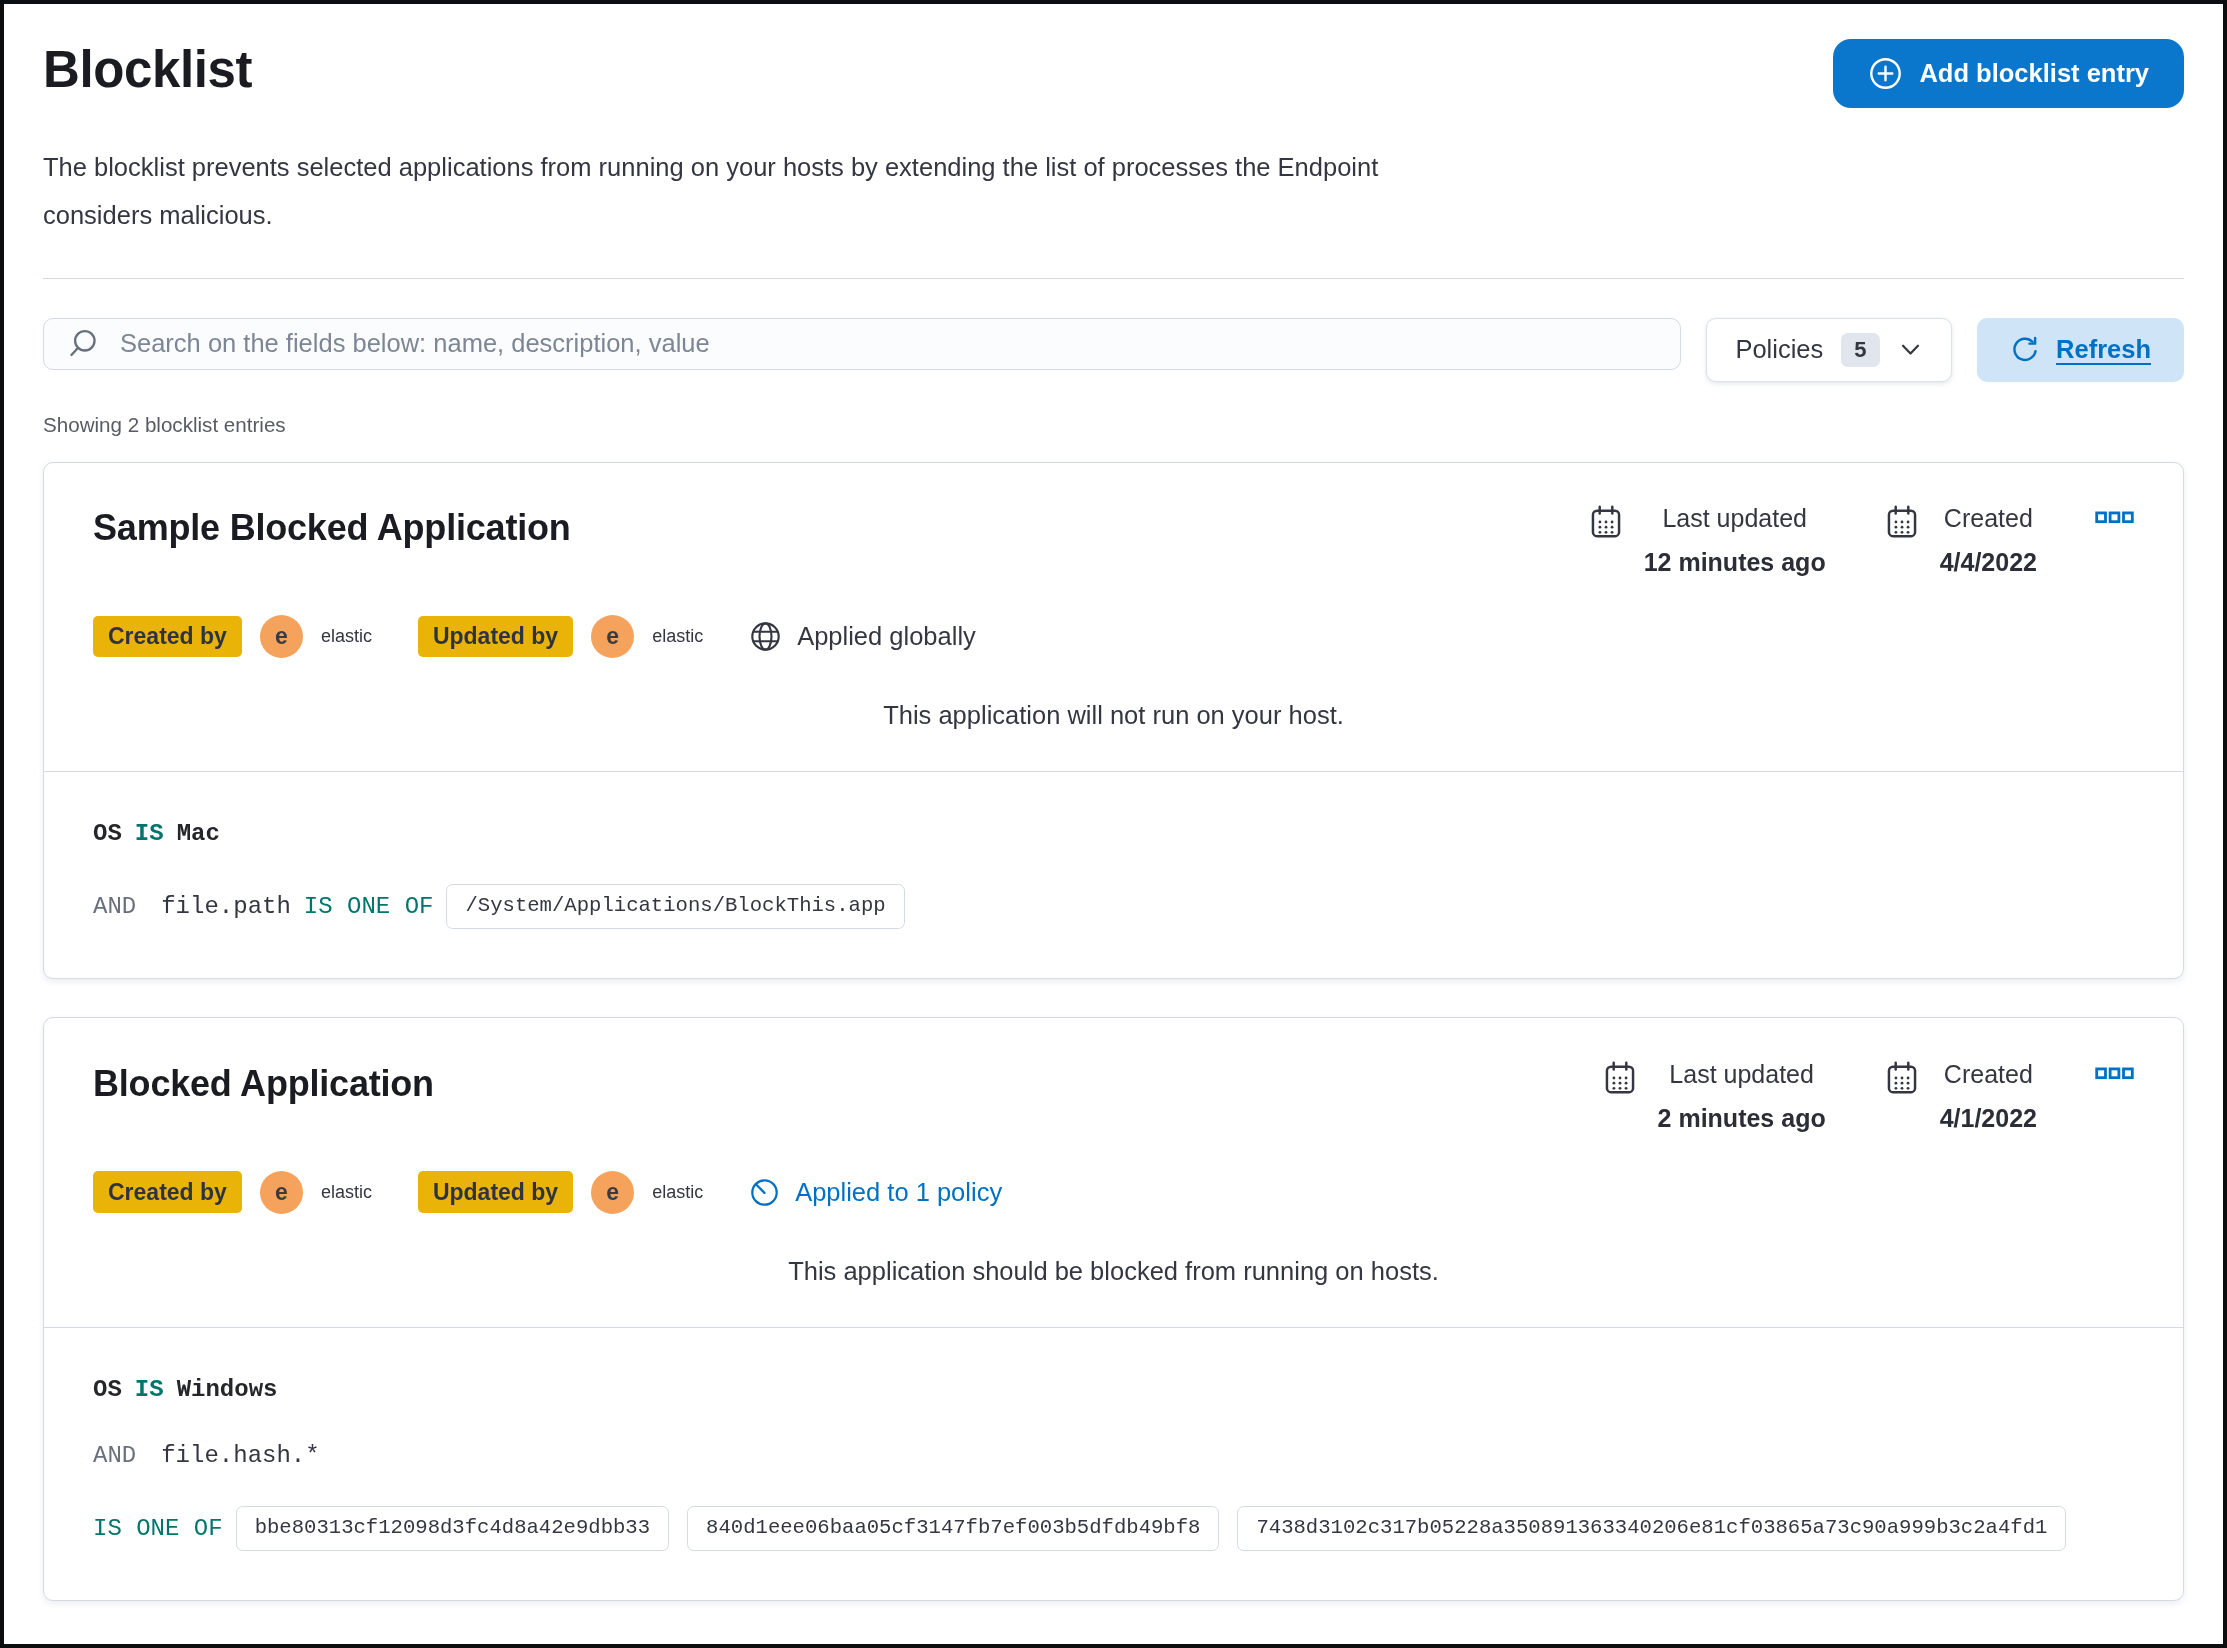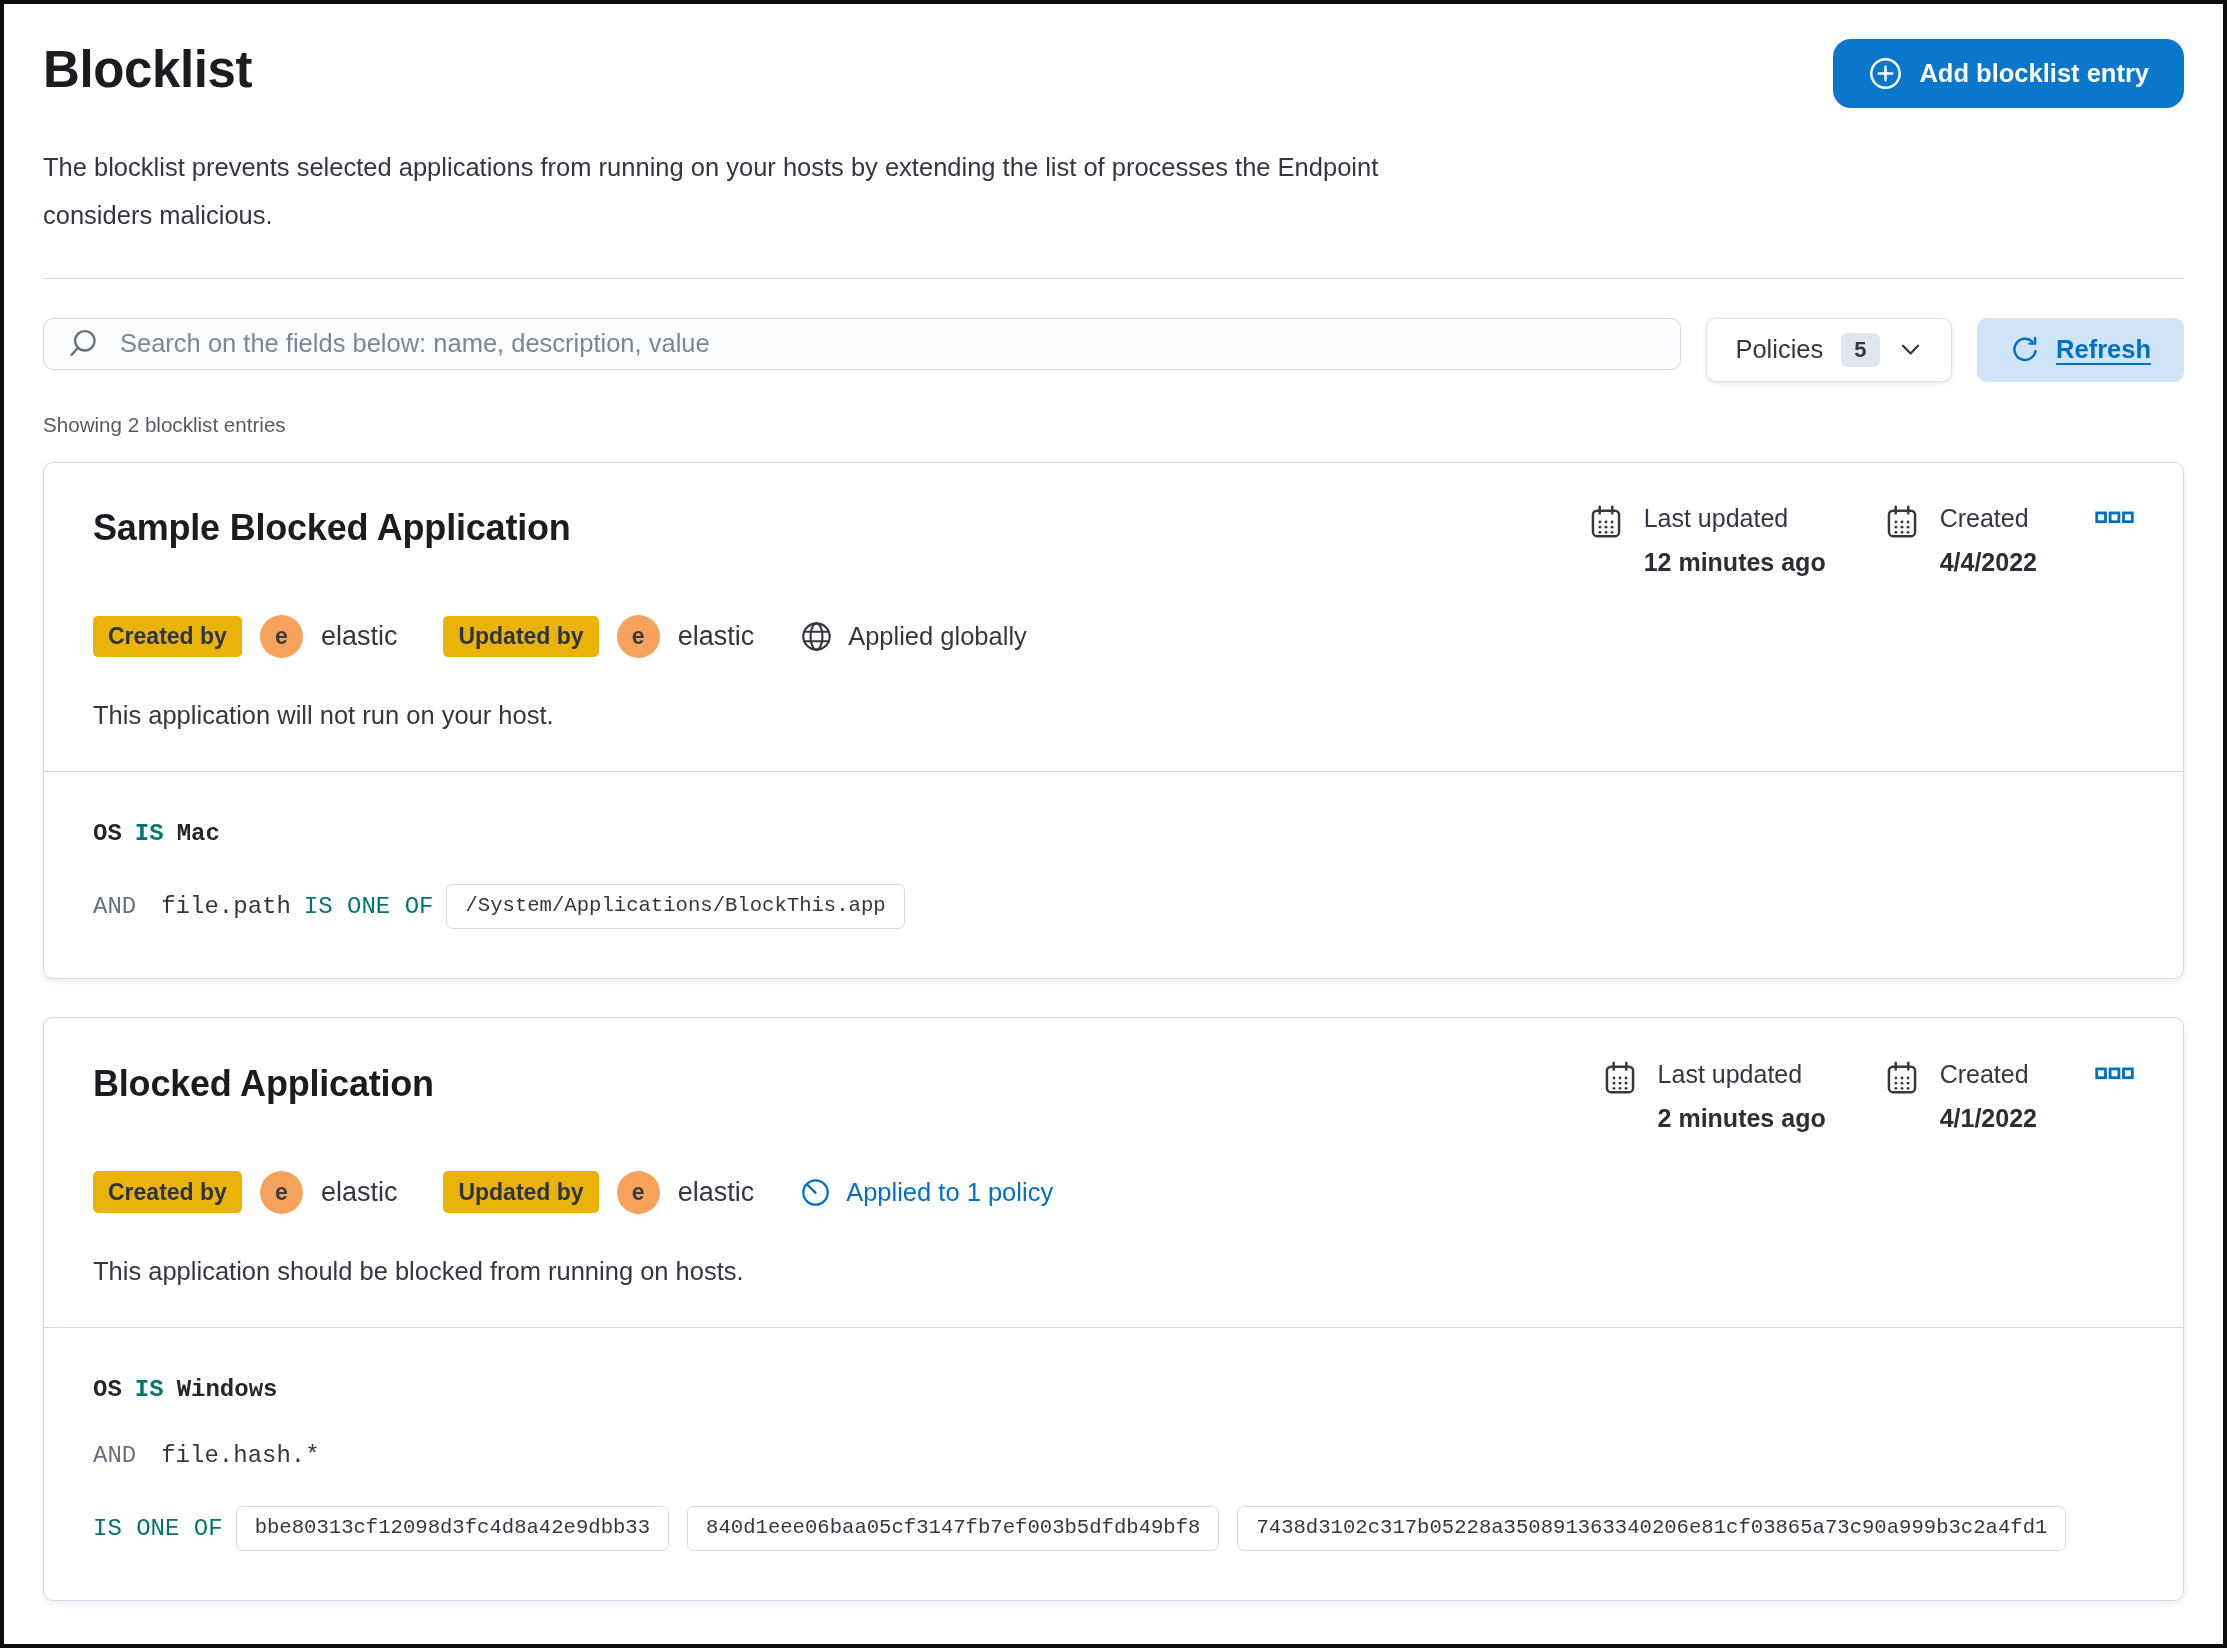--- a/index.html
+++ b/index.html
@@ -51,41 +51,42 @@
   }
   .refresh-label { text-decoration: underline; text-underline-offset: 5px; }
 
   .showing { margin-top: 31px; font-size: 20.6px; color: #565b64; }
 
   
   .card {
     margin-top: 25px;
     border: 1.6px solid #d3dae6; border-radius: 10px; background: #fff;
     box-shadow: 0 2.5px 6.6px rgba(152,162,179,0.18);
+    text-align: center;
   }
   .card + .card { margin-top: 38px; }
   .card-top { padding: 38px 49px 41px; }
   .card-head { display: flex; justify-content: space-between; align-items: flex-start; }
   .entry-title { margin: 6.6px 0 0; font-size: 36px; font-weight: 700; color: #1a1c21; letter-spacing: -0.2px; }
   .meta { display: flex; align-items: flex-start; gap: 58px; padding-top: 3.3px; }
   .meta-item { display: flex; gap: 20px; }
   .meta-label { font-size: 25px; color: #343741; }
   .meta-value { margin-top: 15px; font-size: 25px; font-weight: 700; color: #2b2e36; white-space: nowrap; }
   .dots-btn { background: none; border: none; padding: 6.6px 0 0; cursor: pointer; }
 
   .badges { display: flex; align-items: center; gap: 18px; margin-top: 38px; }
   .kv-badge { background: #eab308; border-radius: 5px; padding: 7.4px 15px; font-size: 23px; font-weight: 600; color: #2f3340; }
   .lead { margin-left: 28px; }
   .avatar {
     width: 43px; height: 43px; border-radius: 50%;
     background: #f5a35c; color: #3a3b3f;
     display: flex; align-items: center; justify-content: center;
     font-size: 23px; font-weight: 600;
   }
-  .user { font-size: 27px; color: #343741; }
+  .user { font-size: 18px; color: #343741; }
   .scope { display: flex; align-items: center; gap: 15px; margin-left: 28px; font-size: 25.5px; color: #343741; text-decoration: none; }
   .scope.policy { color: #0071c2; }
   .entry-desc { margin: 43px 0 0; font-size: 25.5px; color: #343741; }
   .card-divider { border: none; border-top: 1.6px solid #d3dae6; margin: 0; }
 
   .criteria { padding: 46px 49px 49px; font-family: "Liberation Mono", monospace; font-size: 24px; color: #343741; }
   .crit-row { display: flex; align-items: center; flex-wrap: wrap; line-height: 1.3; font-family: Liberation Mono, monospace; }
   .crit-row + .crit-row { margin-top: 35px; }
   .cp { color: #69707d; margin-right: 25px; }
   .cf { color: #343741; }

